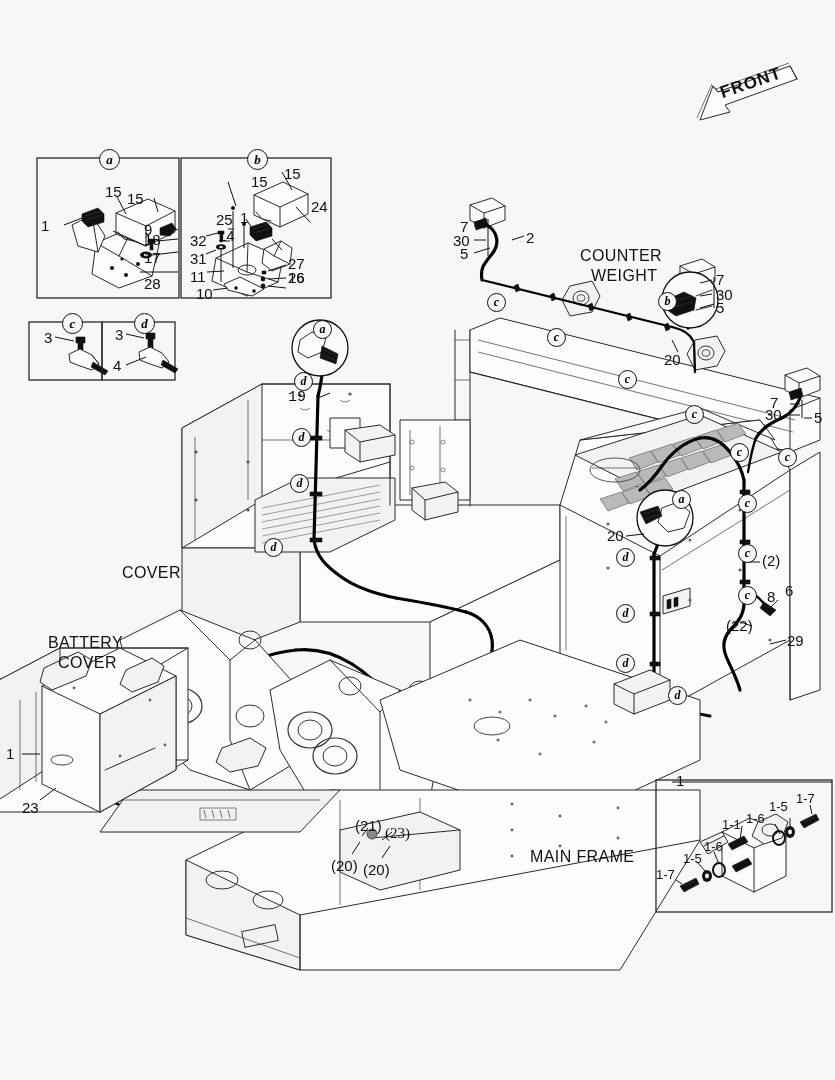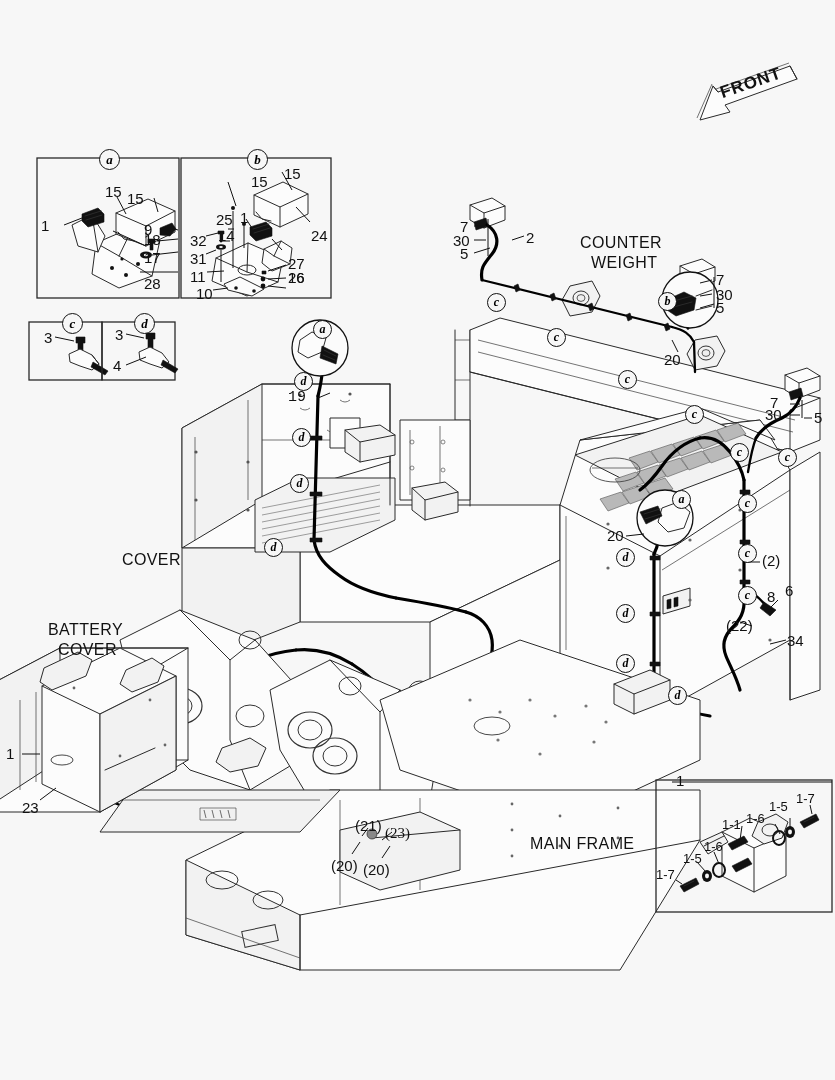--- a/index.html
+++ b/index.html
@@ -9,21 +9,21 @@
     font-family:"Liberation Sans", sans-serif;
     color:#000;overflow:hidden;
   }
   #art{position:absolute;left:0;top:0;width:835px;height:1080px;}
   .lbl{
     position:absolute;font-family:"Liberation Sans",sans-serif;
     color:#111;white-space:nowrap;line-height:1;
   }
   .n{font-size:15px;}
   .n-sm{font-size:13px;}
-  .sec{font-size:16px;letter-spacing:.4px;}
+  .sec{font-size:16px;letter-spacing:.4px;margin-top:13px;}
   .cir{
     position:absolute;width:17px;height:17px;border:1.4px solid #111;
     border-radius:50%;background:#f7f7f7;font-size:12px;
     display:flex;align-items:center;justify-content:center;
     font-style:italic;font-family:"Liberation Serif",serif;font-weight:bold;
   }
   .cir.big{width:19px;height:19px;font-size:13px;}
 </style>
 </head>
 <body>
@@ -564,21 +564,21 @@
 
   <div class="lbl n" style="left:251px;top:174px;">15</div>
   <div class="lbl n" style="left:284px;top:166px;">15</div>
   <div class="lbl n" style="left:240px;top:210px;">1</div>
   <div class="lbl n" style="left:216px;top:212px;">25</div>
   <div class="lbl n" style="left:218px;top:228px;">14</div>
   <div class="lbl n" style="left:190px;top:233px;">32</div>
   <div class="lbl n" style="left:190px;top:251px;">31</div>
   <div class="lbl n" style="left:190px;top:269px;">11</div>
   <div class="lbl n" style="left:196px;top:286px;">10</div>
-  <div class="lbl n" style="left:311px;top:228px;text-align:center;">24</div>
+  <div class="lbl n" style="left:311px;top:199px;text-align:center;">24</div>
   <div class="lbl n" style="left:288px;top:256px;">27</div>
   <div class="lbl n" style="left:288px;top:270px;">26</div>
   <div class="lbl n" style="left:288px;top:270px;">16</div>
 
   <div class="lbl n" style="left:44px;top:330px;">3</div>
   <div class="lbl n" style="left:115px;top:327px;">3</div>
   <div class="lbl n" style="left:113px;top:358px;">4</div>
 
   <div class="lbl n" style="left:460px;top:219px;">7</div>
   <div class="lbl n" style="left:453px;top:233px;">30</div>
@@ -594,21 +594,21 @@
   <div class="lbl n" style="left:664px;top:352px;">20</div>
 
   <div class="lbl n" style="left:770px;top:395px;">7</div>
   <div class="lbl n" style="left:765px;top:407px;">30</div>
   <div class="lbl n" style="left:814px;top:410px;">5</div>
 
   <div class="lbl n" style="left:762px;top:553px;">(2)</div>
   <div class="lbl n" style="left:767px;top:589px;">8</div>
   <div class="lbl n" style="left:785px;top:583px;">6</div>
   <div class="lbl n" style="left:726px;top:618px;">(22)</div>
-  <div class="lbl n" style="left:787px;top:633px;">34</div>
+  <div class="lbl n" style="left:787px;top:633px;">29</div>
 
   <div class="lbl n" style="left:288px;top:390px;font-family:Liberation Mono, monospace;">19</div>
   <div class="lbl sec" style="left:122px;top:552px;">COVER</div>
 
   <div class="lbl sec" style="left:48px;top:622px;">BATTERY</div>
   <div class="lbl sec" style="left:58px;top:642px;">COVER</div>
   <div class="lbl n" style="left:6px;top:746px;">1</div>
   <div class="lbl n" style="left:22px;top:800px;">23</div>
 
   <div class="lbl n" style="left:607px;top:528px;">20</div>

